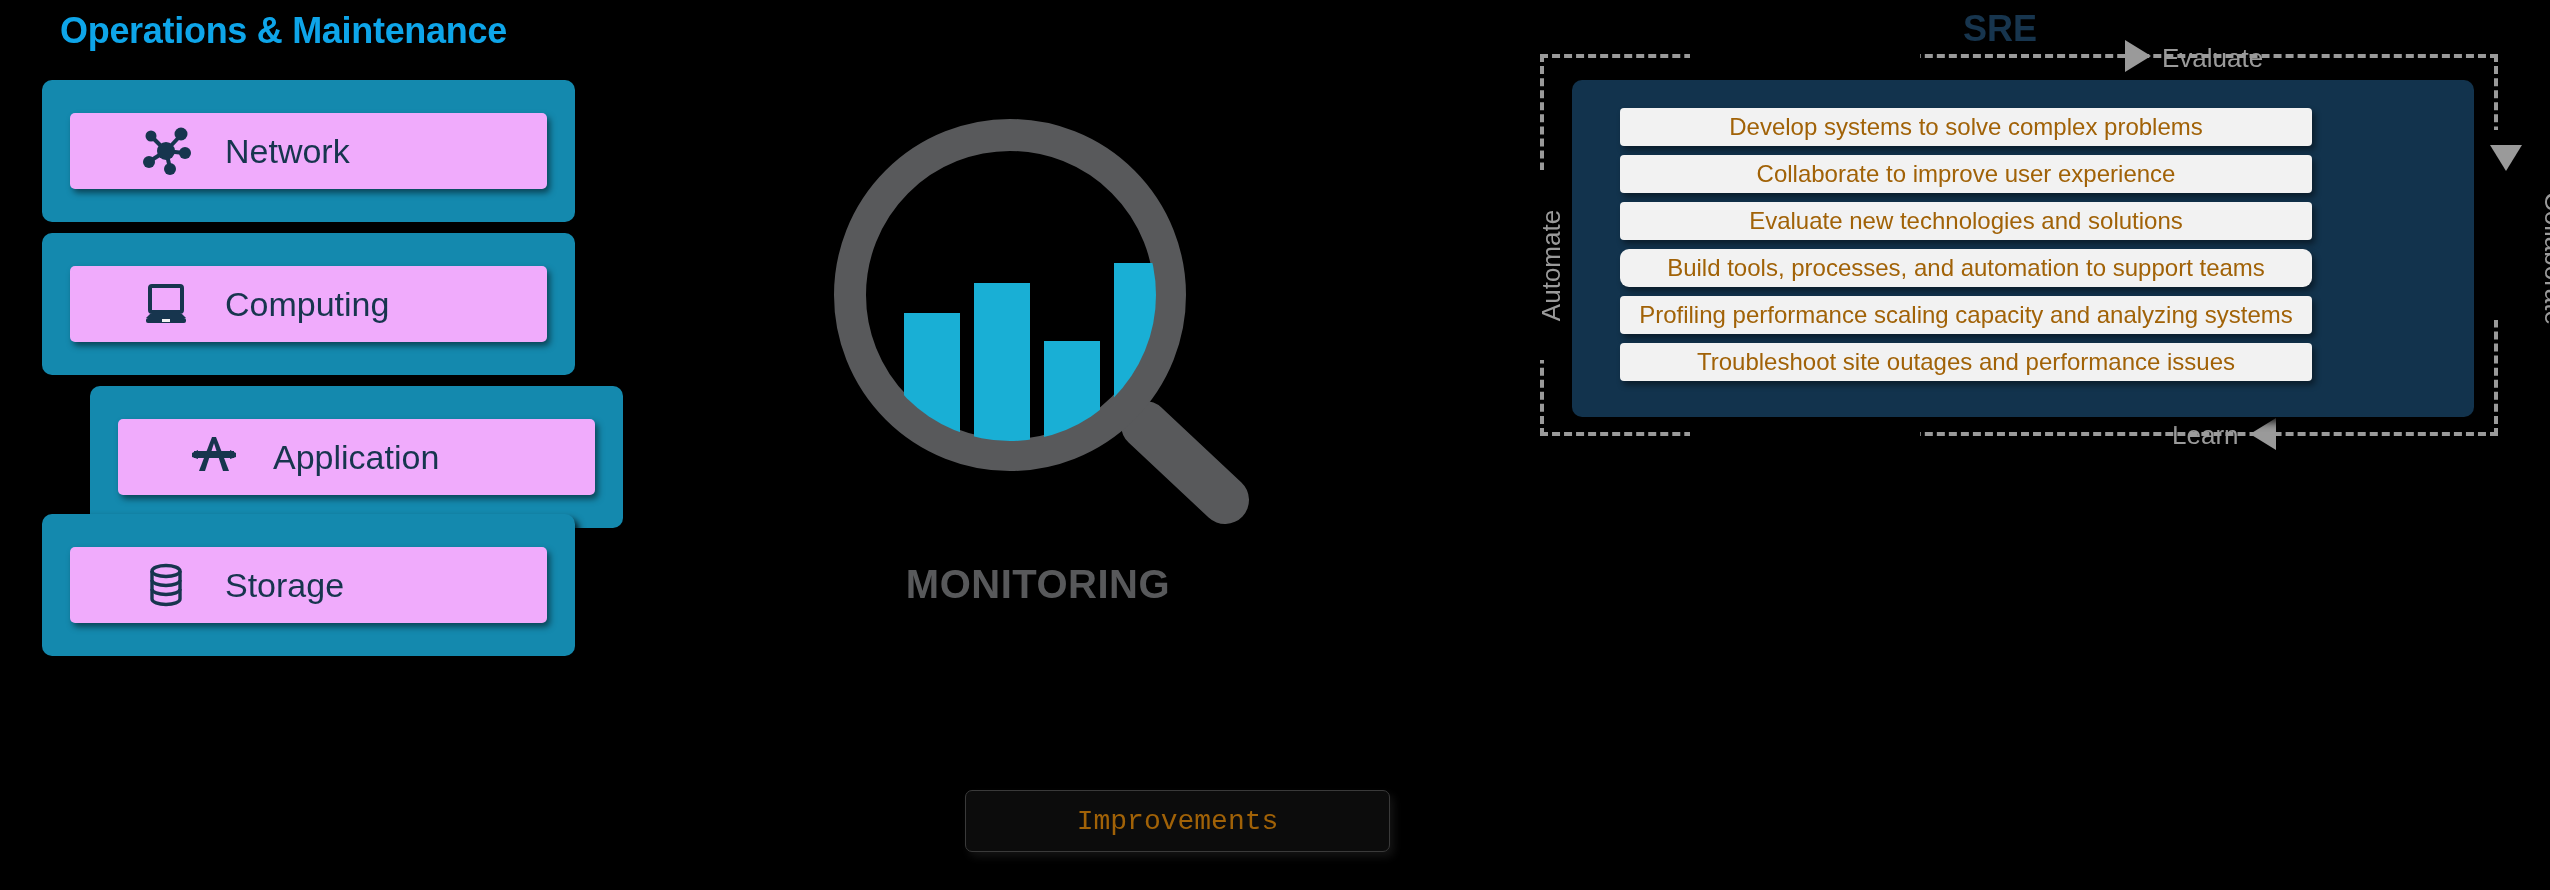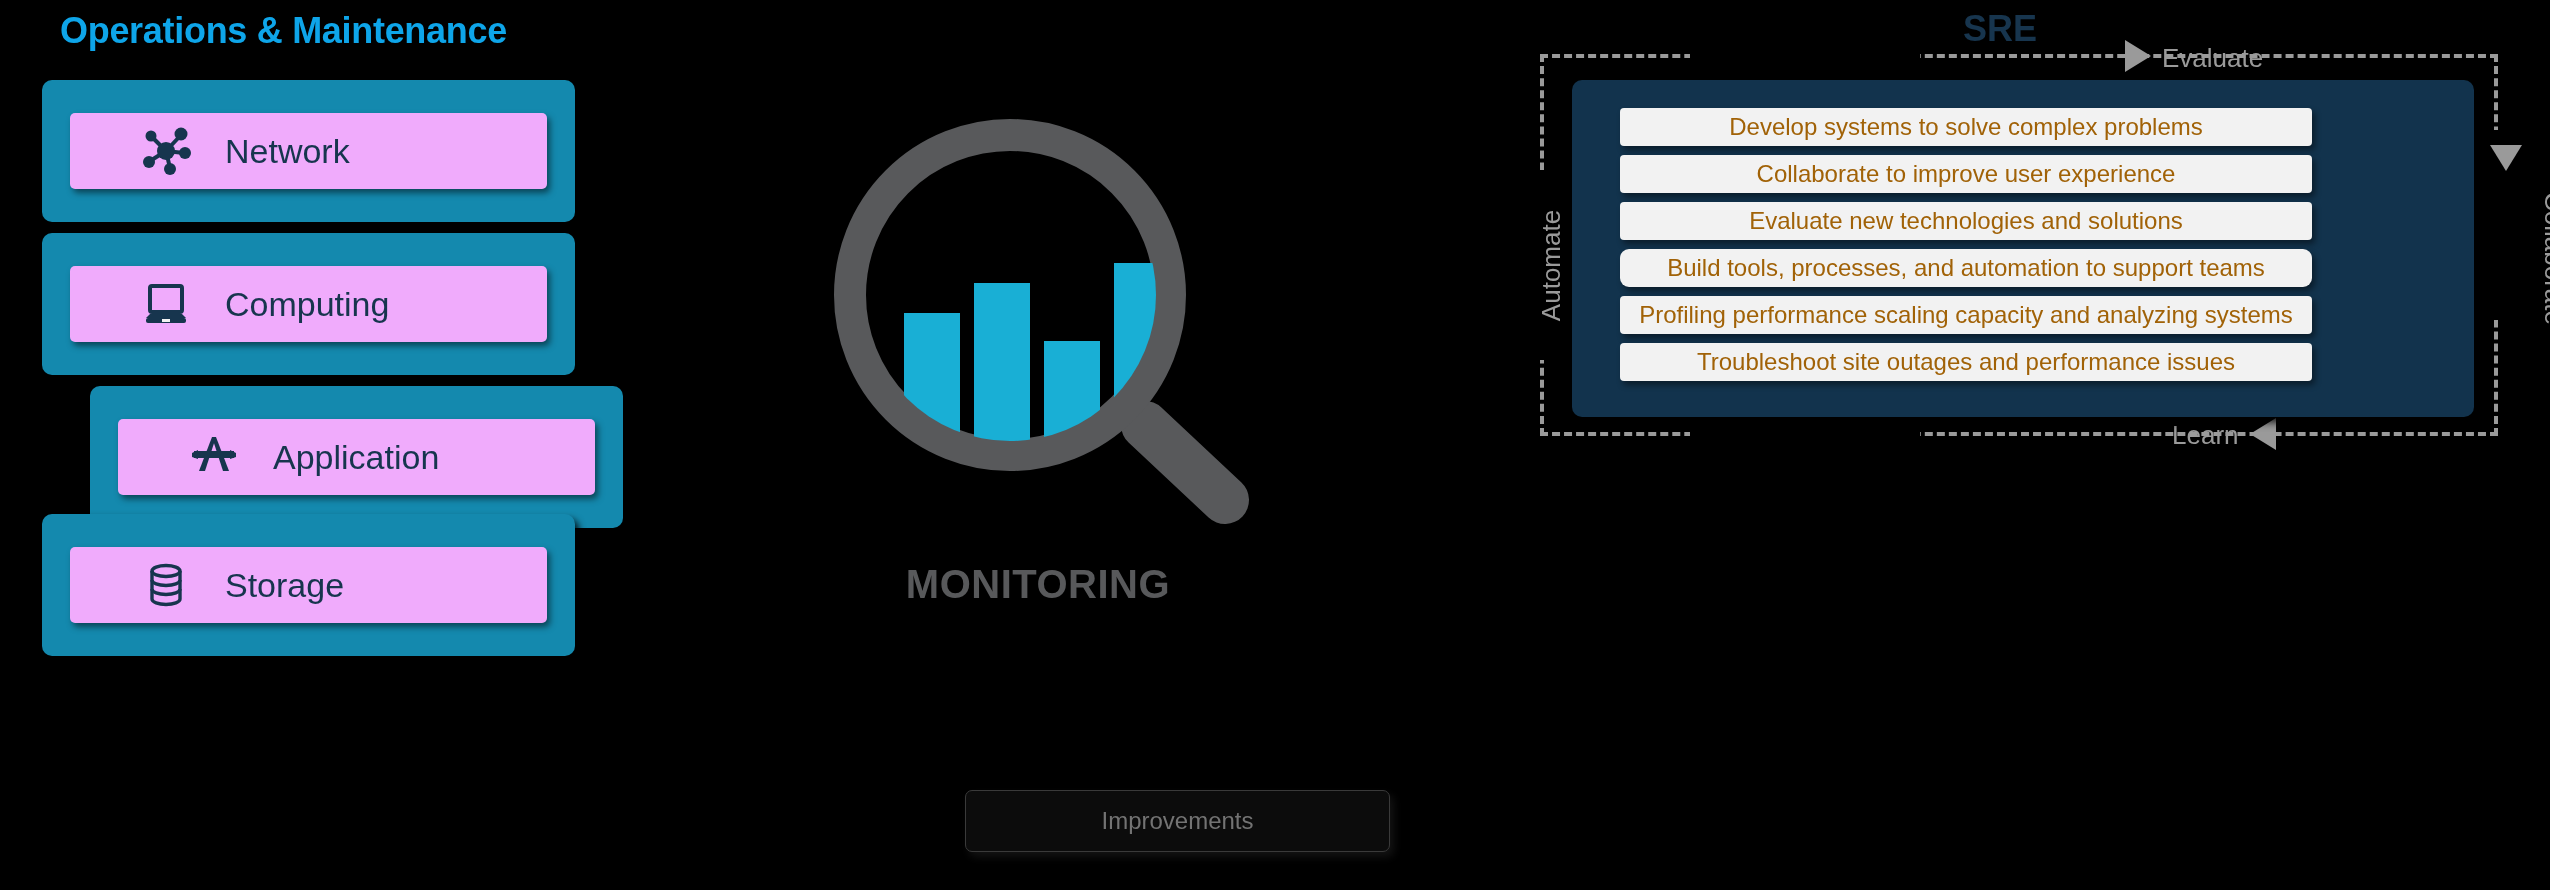--- a/index.html
+++ b/index.html
@@ -228,22 +228,23 @@
     background: #0c0c0c;
     border: 1px solid #3a3a3a;
     border-radius: 7px;
     box-shadow: 4px 5px 8px rgba(20,20,20,0.95);
     display: flex;
     align-items: center;
     justify-content: center;
     box-sizing: border-box;
   }
   #improvements-label {
-    font-size: 24px;
-    color: #737373;
+    font-size: 28px;
+    color: #a16207;
+    font-family: Liberation Mono, monospace;
   }
 </style>
 </head>
 <body>
 
 <div id="om-section">
 
   <div id="om-title">Operations &amp; Maintenance</div>
 
   <div class="om-card" style="top:80px;">

